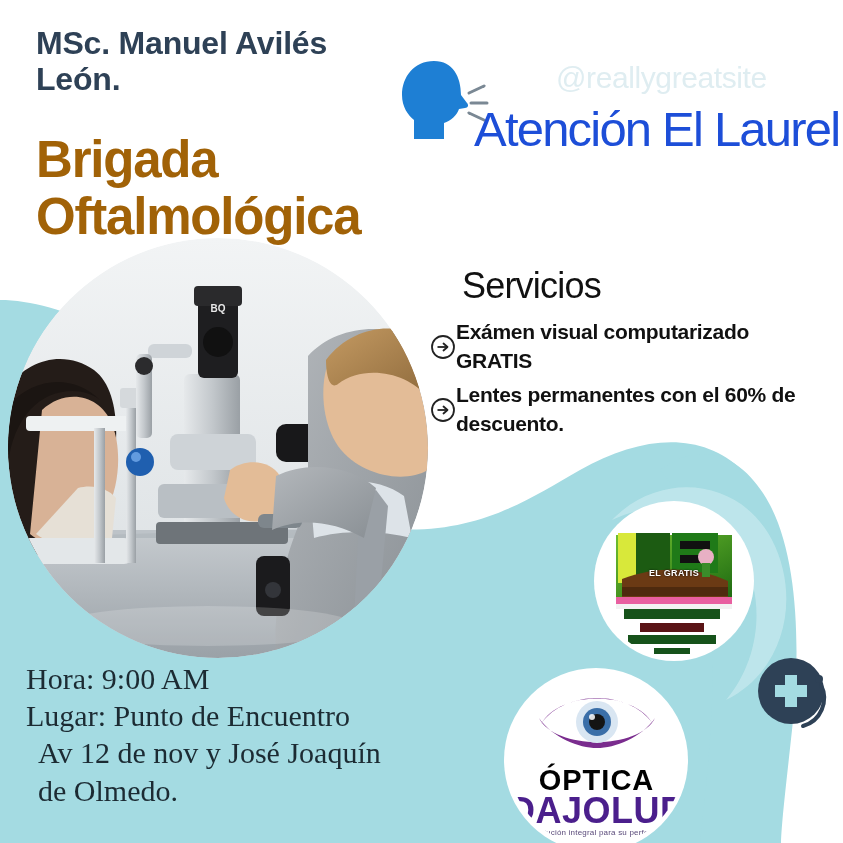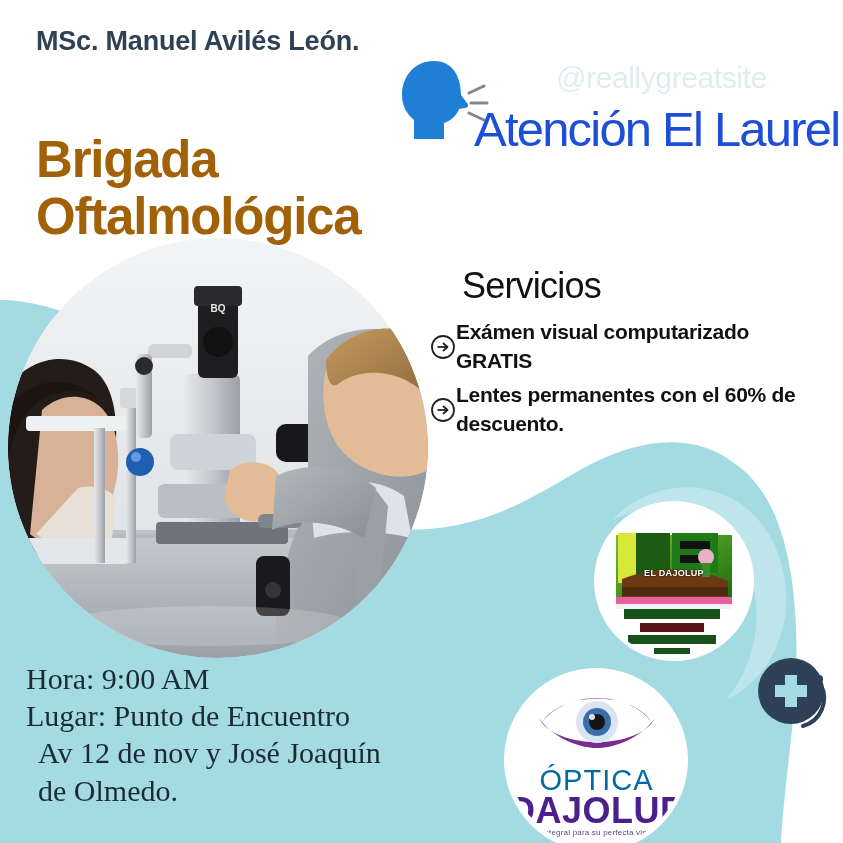--- a/index.html
+++ b/index.html
@@ -14,21 +14,21 @@
     background:#ffffff;
   }
 
   
   .bg-layer{position:absolute;inset:0;pointer-events:none;}
   .bg-layer svg{display:block;width:843px;height:843px;}
 
   
   .msc-name{
     position:absolute;left:36px;top:26px;width:350px;
-    font-size:27px;font-weight:bold;line-height:1.12;
+    font-size:32px;font-weight:bold;line-height:1.12;
     color:#2E4156;letter-spacing:-0.2px;
   }
   .brigada{
     position:absolute;left:36px;top:131px;width:430px;
     font-size:51px;font-weight:bold;line-height:1.12;
     color:#a16207;letter-spacing:-1.2px;
   }
   .watermark{
     position:absolute;left:556px;top:61px;
     font-size:30px;font-weight:400;color:#DFEDF1;
@@ -99,28 +99,28 @@
   
   .optica{
     position:absolute;left:509px;top:672px;
     width:175px;height:175px;border-radius:50%;
     background:#ffffff;overflow:hidden;
   }
   .optica .eye{position:absolute;left:26px;top:12px;width:124px;height:76px;}
   .optica .eye svg{display:block;}
   .optica .l1{
     position:absolute;left:0;right:0;top:92px;text-align:center;
-    font-size:29px;font-weight:normal;color:#0369a1;letter-spacing:1px;
+    font-size:29px;font-weight:bold;color:#000000;letter-spacing:1px;
   }
   .optica .l2{
     position:absolute;left:0;right:0;top:118px;text-align:center;
     font-size:36px;font-weight:bold;color:#4B1F8C;letter-spacing:0.5px;
   }
   .optica .tag{
-    position:absolute;left:0;right:0;top:156px;text-align:left;
+    position:absolute;left:0;right:0;top:156px;text-align:right;
     font-size:8px;color:#5A4A7A;letter-spacing:0.2px;
   }
 </style>
 </head>
 <body>
 
 <div id="poster">
 
   <div class="bg-layer">
     <svg viewBox="0 0 843 843" xmlns="http://www.w3.org/2000/svg">
@@ -312,21 +312,21 @@
       <rect x="24" y="82" width="106" height="9" fill="#4E2A0E"></rect>
       <circle cx="108" cy="52" r="8" fill="#E8B0C4"></circle>
       <rect x="104" y="58" width="8" height="14" fill="#3A8C2A"></rect>
       <rect x="18" y="92" width="116" height="7" fill="#E85FA0"></rect>
       <rect x="18" y="99" width="116" height="5" fill="#F2F2F2"></rect>
       <rect x="26" y="104" width="96" height="10" fill="#16521A"></rect>
       <rect x="42" y="118" width="64" height="9" fill="#5A1416"></rect>
       <rect x="30" y="130" width="88" height="9" fill="#16521A"></rect>
       <rect x="56" y="143" width="36" height="6" fill="#16521A"></rect>
     </svg>
-    <div class="laurel-label">EL DAJOLUP</div>
+    <div class="laurel-label">EL GRATIS</div>
   </div>
 
   <div class="plus-badge">
     <svg viewBox="0 0 76 76" xmlns="http://www.w3.org/2000/svg">
       <circle cx="36" cy="36" r="33" fill="#2E4156"></circle>
       <path d="M30,20 h12 v10 h10 v12 h-10 v10 h-12 v-10 h-10 v-12 h10 z" fill="#A4DBE2"></path>
       <path d="M66,30 C 74,46 66,66 48,71" fill="none" stroke="#2E4156" stroke-width="4" stroke-linecap="round"></path>
       <circle cx="64" cy="24" r="4" fill="#2E4156"></circle>
     </svg>
   </div>

